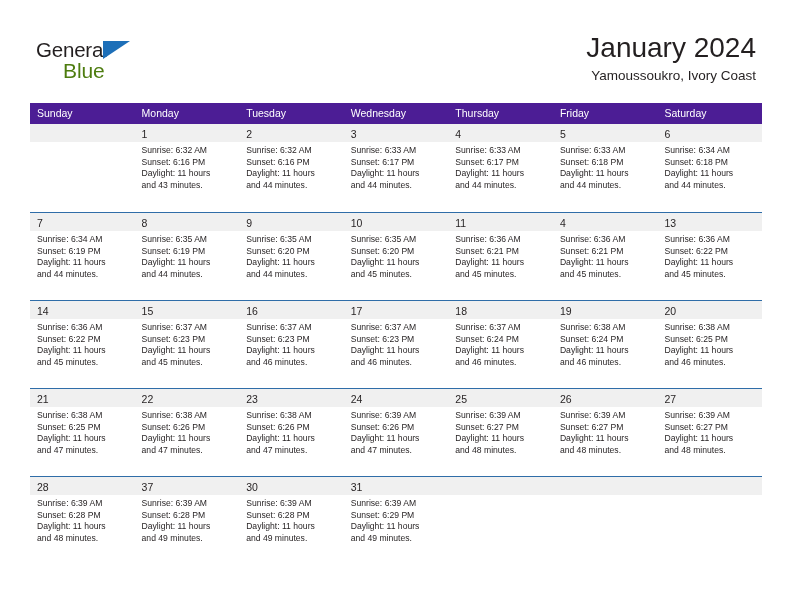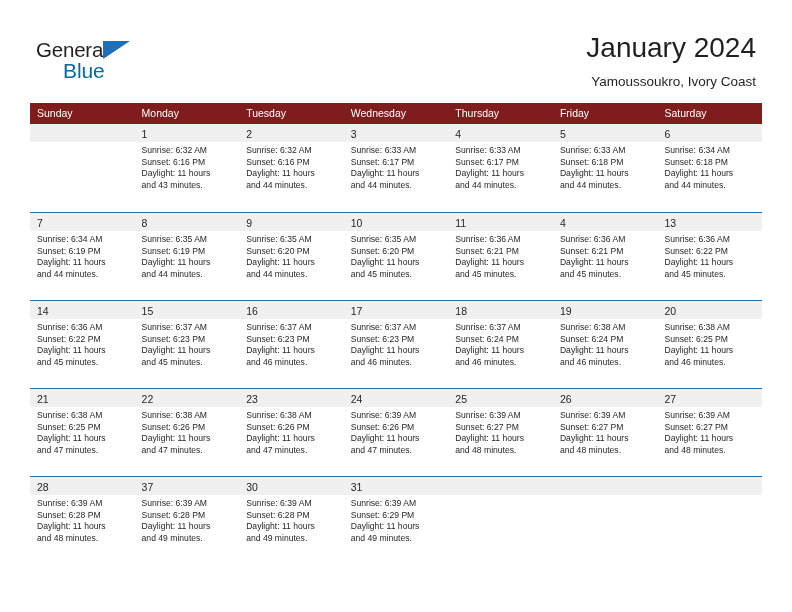--- a/index.html
+++ b/index.html
@@ -55,55 +55,54 @@
     width: 0;
     height: 0;
     border-left: 27px solid #1d6fb8;
     border-bottom: 18px solid transparent;
   }
   .logo-blue {
     position: absolute;
     left: 27px;
     top: 21px;
     font-size: 21px;
-    color: #0369a1;
+    color: #4d7c0f;
     letter-spacing: -0.1px;
   }
 
   .title-block {
     position: absolute;
     right: 36px;
     top: 30px;
     text-align: right;
   }
   .month-title {
     font-size: 28px;
     color: #231f20;
     line-height: 36px;
     white-space: nowrap;
   }
   .location {
     font-size: 13.5px;
     color: #231f20;
     line-height: 20px;
-    margin-top: 6px;
     white-space: nowrap;
   }
 
   
   .calendar {
     position: absolute;
     left: 30px;
     top: 103px;
     width: 732px;
   }
 
   .weekday-row {
     display: flex;
-    background: #7f1d1d;
+    background: #4c1d95;
     height: 21px;
   }
   .weekday-cell {
     flex: 1 1 0;
     color: #ffffff;
     font-size: 10.5px;
     line-height: 21px;
     padding-left: 7px;
     box-sizing: border-box;
     white-space: nowrap;

